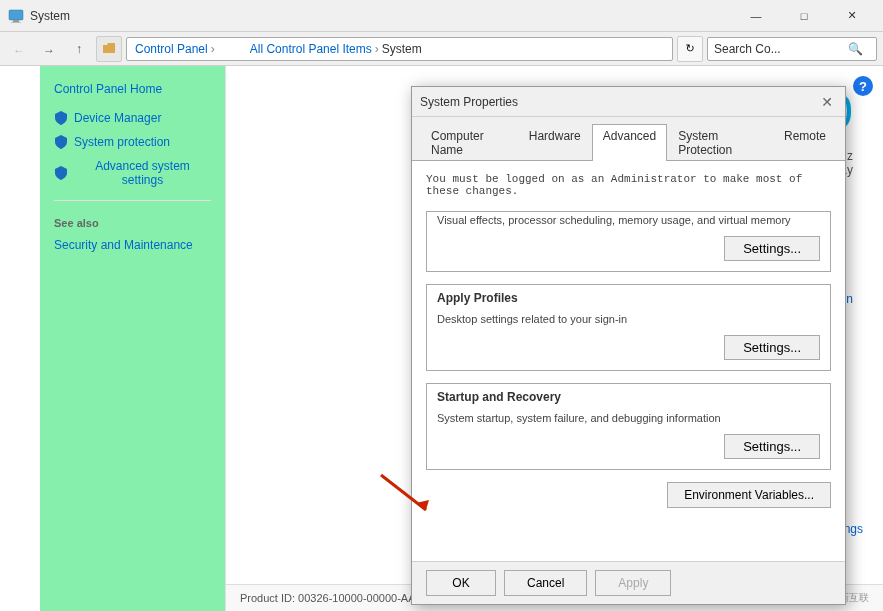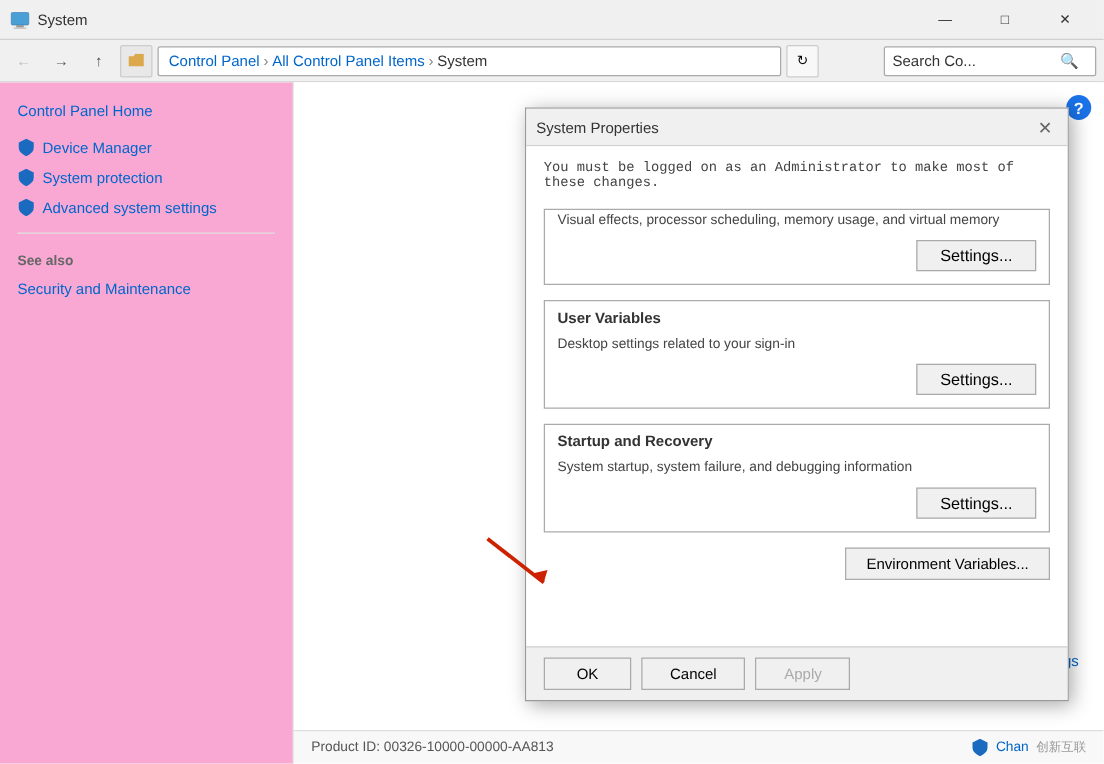--- a/index.html
+++ b/index.html
@@ -104,44 +104,44 @@
     .search-box {
       display: flex;
       align-items: center;
       border: 1px solid #aaa;
       background: white;
       height: 24px;
       width: 170px;
       border-radius: 2px;
       padding: 0 6px;
       gap: 4px;
-      margin-left: 48px;
     }
     .search-box input {
       border: none;
       outline: none;
       font-size: 12px;
       width: 130px;
       color: #333;
     }
 
     
     .main-area {
       display: flex;
       height: calc(611px - 32px - 34px);
       background: white;
     }
 
     
     .sidebar {
-      width: 235px;
-      background: #f9a8d4;
+      width: 186px;
+      background: #86efac;
       border-right: 1px solid #e0e0e0;
       padding: 12px 0;
       flex-shrink: 0;
+      margin-left: 40px;
     }
     .sidebar-home {
       padding: 4px 14px 10px;
       font-size: 12px;
       color: #0066cc;
       cursor: pointer;
     }
     .sidebar-item {
       display: flex;
       align-items: center;
@@ -451,21 +451,21 @@
   <button class="nav-btn">→</button>
   <button class="nav-btn">↑</button>
   <div style="width:26px;height:26px;background:#e8e8e8;border:1px solid #ccc;display:flex;align-items:center;justify-content:center;border-radius:2px;">
     <svg width="14" height="12" viewBox="0 0 14 12">
       <path d="M1 2 L5 2 L6 0 L13 0 L13 10 L1 10 Z" fill="#dca84c"></path>
     </svg>
   </div>
   <div class="address-input">
     <span style="color:#0066cc;cursor:pointer;">Control Panel</span>
     <span style="color:#888;margin:0 3px;">›</span>
-    <span style="color:#0066cc;cursor:pointer;">All Control Panel Items</span>
+    <span style="color:#0066cc;cursor:pointer;margin-left:32px;">All Control Panel Items</span>
     <span style="color:#888;margin:0 3px;">›</span>
     <span style="color:#333;">System</span>
   </div>
   <button class="refresh-btn">↻</button>
   <div class="search-box">
     <input type="text" value="Search Co..." style="">
     <span style="color:#888;font-size:12px;">🔍</span>
   </div>
 </div>
 
@@ -546,35 +546,52 @@
     </div>
 
     <div class="dialog-overlay">
       <div class="dialog">
 
         <div class="dialog-title-bar">
           <span class="dialog-title">System Properties</span>
           <button class="dialog-close">✕</button>
         </div>
 
+        <div class="tab-bar">
+          <div class="tab">
+            <span>Computer Name</span>
+          </div>
+          <div class="tab">
+            <span>Hardware</span>
+          </div>
+          <div class="tab active">
+            <span>Advanced</span>
+          </div>
+          <div class="tab">
+            <span>System Protection</span>
+          </div>
+          <div class="tab">
+            <span>Remote</span>
+          </div>
+        </div>
 
         <div class="dialog-body">
           <p class="dialog-note">You must be logged on as an Administrator to make most of these changes.</p>
 
           <div class="section-box">
             <div class="section-content">
               <p class="section-desc">Visual effects, processor scheduling, memory usage, and virtual memory</p>
               <div class="section-btn-row">
                 <button class="win-btn">Settings...</button>
               </div>
             </div>
           </div>
 
           <div class="section-box">
-            <div class="section-header">User Variables</div>
+            <div class="section-header">Apply Profiles</div>
             <div class="section-content">
               <p class="section-desc">Desktop settings related to your sign-in</p>
               <div class="section-btn-row">
                 <button class="win-btn">Settings...</button>
               </div>
             </div>
           </div>
 
           <div class="section-box">
             <div class="section-header">Startup and Recovery</div>

